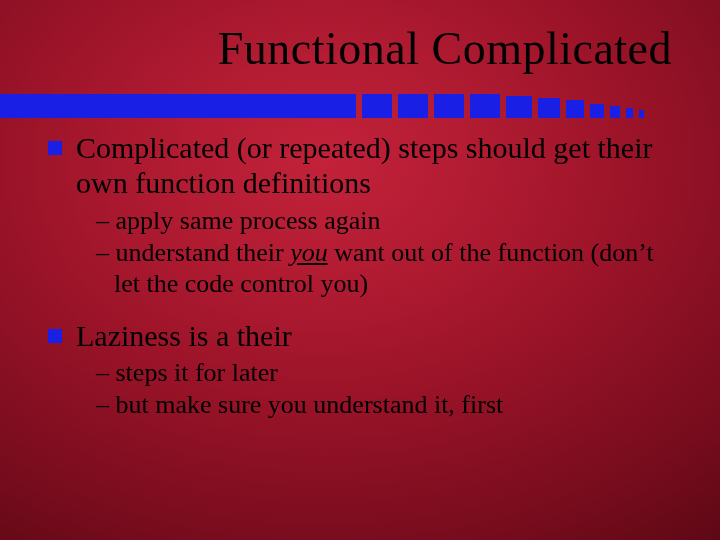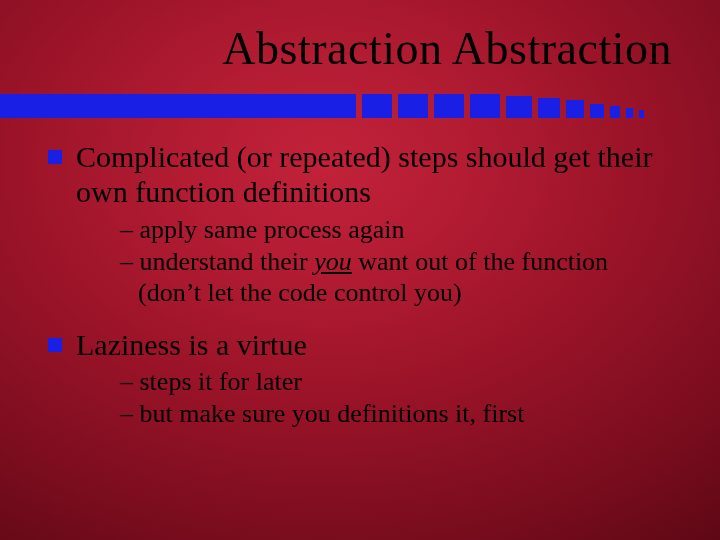--- a/index.html
+++ b/index.html
@@ -51,21 +51,21 @@
     align-items: flex-end;
     margin-left: 0;
   }
   .bar-blocks span {
     display: inline-block;
     background: #1a1fe6;
     margin-left: 6px;
   }
   .content {
     position: absolute;
-    top: 139px;
+    top: 130px;
     left: 48px;
     right: 44px;
     color: #000;
   }
   .b1 {
     display: flex;
     align-items: flex-start;
     margin-bottom: 4px;
   }
   .sq {
@@ -74,38 +74,38 @@
     height: 14px;
     background: #1a1fe6;
     margin-top: 11px;
     margin-right: 14px;
   }
   .b1-text {
     font-size: 30px;
     line-height: 1.18;
   }
   .sub {
-    margin-left: 72px;
+    margin-left: 48px;
     margin-top: 2px;
     margin-bottom: 18px;
   }
   .sub-line {
     font-size: 26px;
     line-height: 1.22;
     text-indent: -18px;
     padding-left: 18px;
   }
   .it { font-style: italic; text-decoration: underline; }
 </style>
 </head>
 <body>
 
 <div class="slide">
 
-  <div class="title">Abstraction Abstraction</div>
+  <div class="title">Functional Complicated</div>
 
   <div class="bar-row">
     <div class="bar-solid"></div>
     <div class="bar-blocks">
       <span style="width:30px;height:24px"></span>
       <span style="width:30px;height:24px"></span>
       <span style="width:30px;height:24px"></span>
       <span style="width:30px;height:24px"></span>
       <span style="width:26px;height:22px"></span>
       <span style="width:22px;height:20px"></span>
@@ -125,21 +125,21 @@
     </div>
     <div class="sub">
       <div class="sub-line">– apply same process again</div>
       <div class="sub-line">
         <span>– understand their </span><span class="it">you</span><span> want out of the function (don’t let the code control you)</span>
       </div>
     </div>
 
     <div class="b1">
       <span class="sq"></span>
-      <span class="b1-text">Laziness is a virtue</span>
+      <span class="b1-text">Laziness is a their</span>
     </div>
     <div class="sub">
       <div class="sub-line">– steps it for later</div>
-      <div class="sub-line">– but make sure you definitions it, first</div>
+      <div class="sub-line">– but make sure you understand it, first</div>
     </div>
 
   </div>
 </div>
 
 </body></html>

